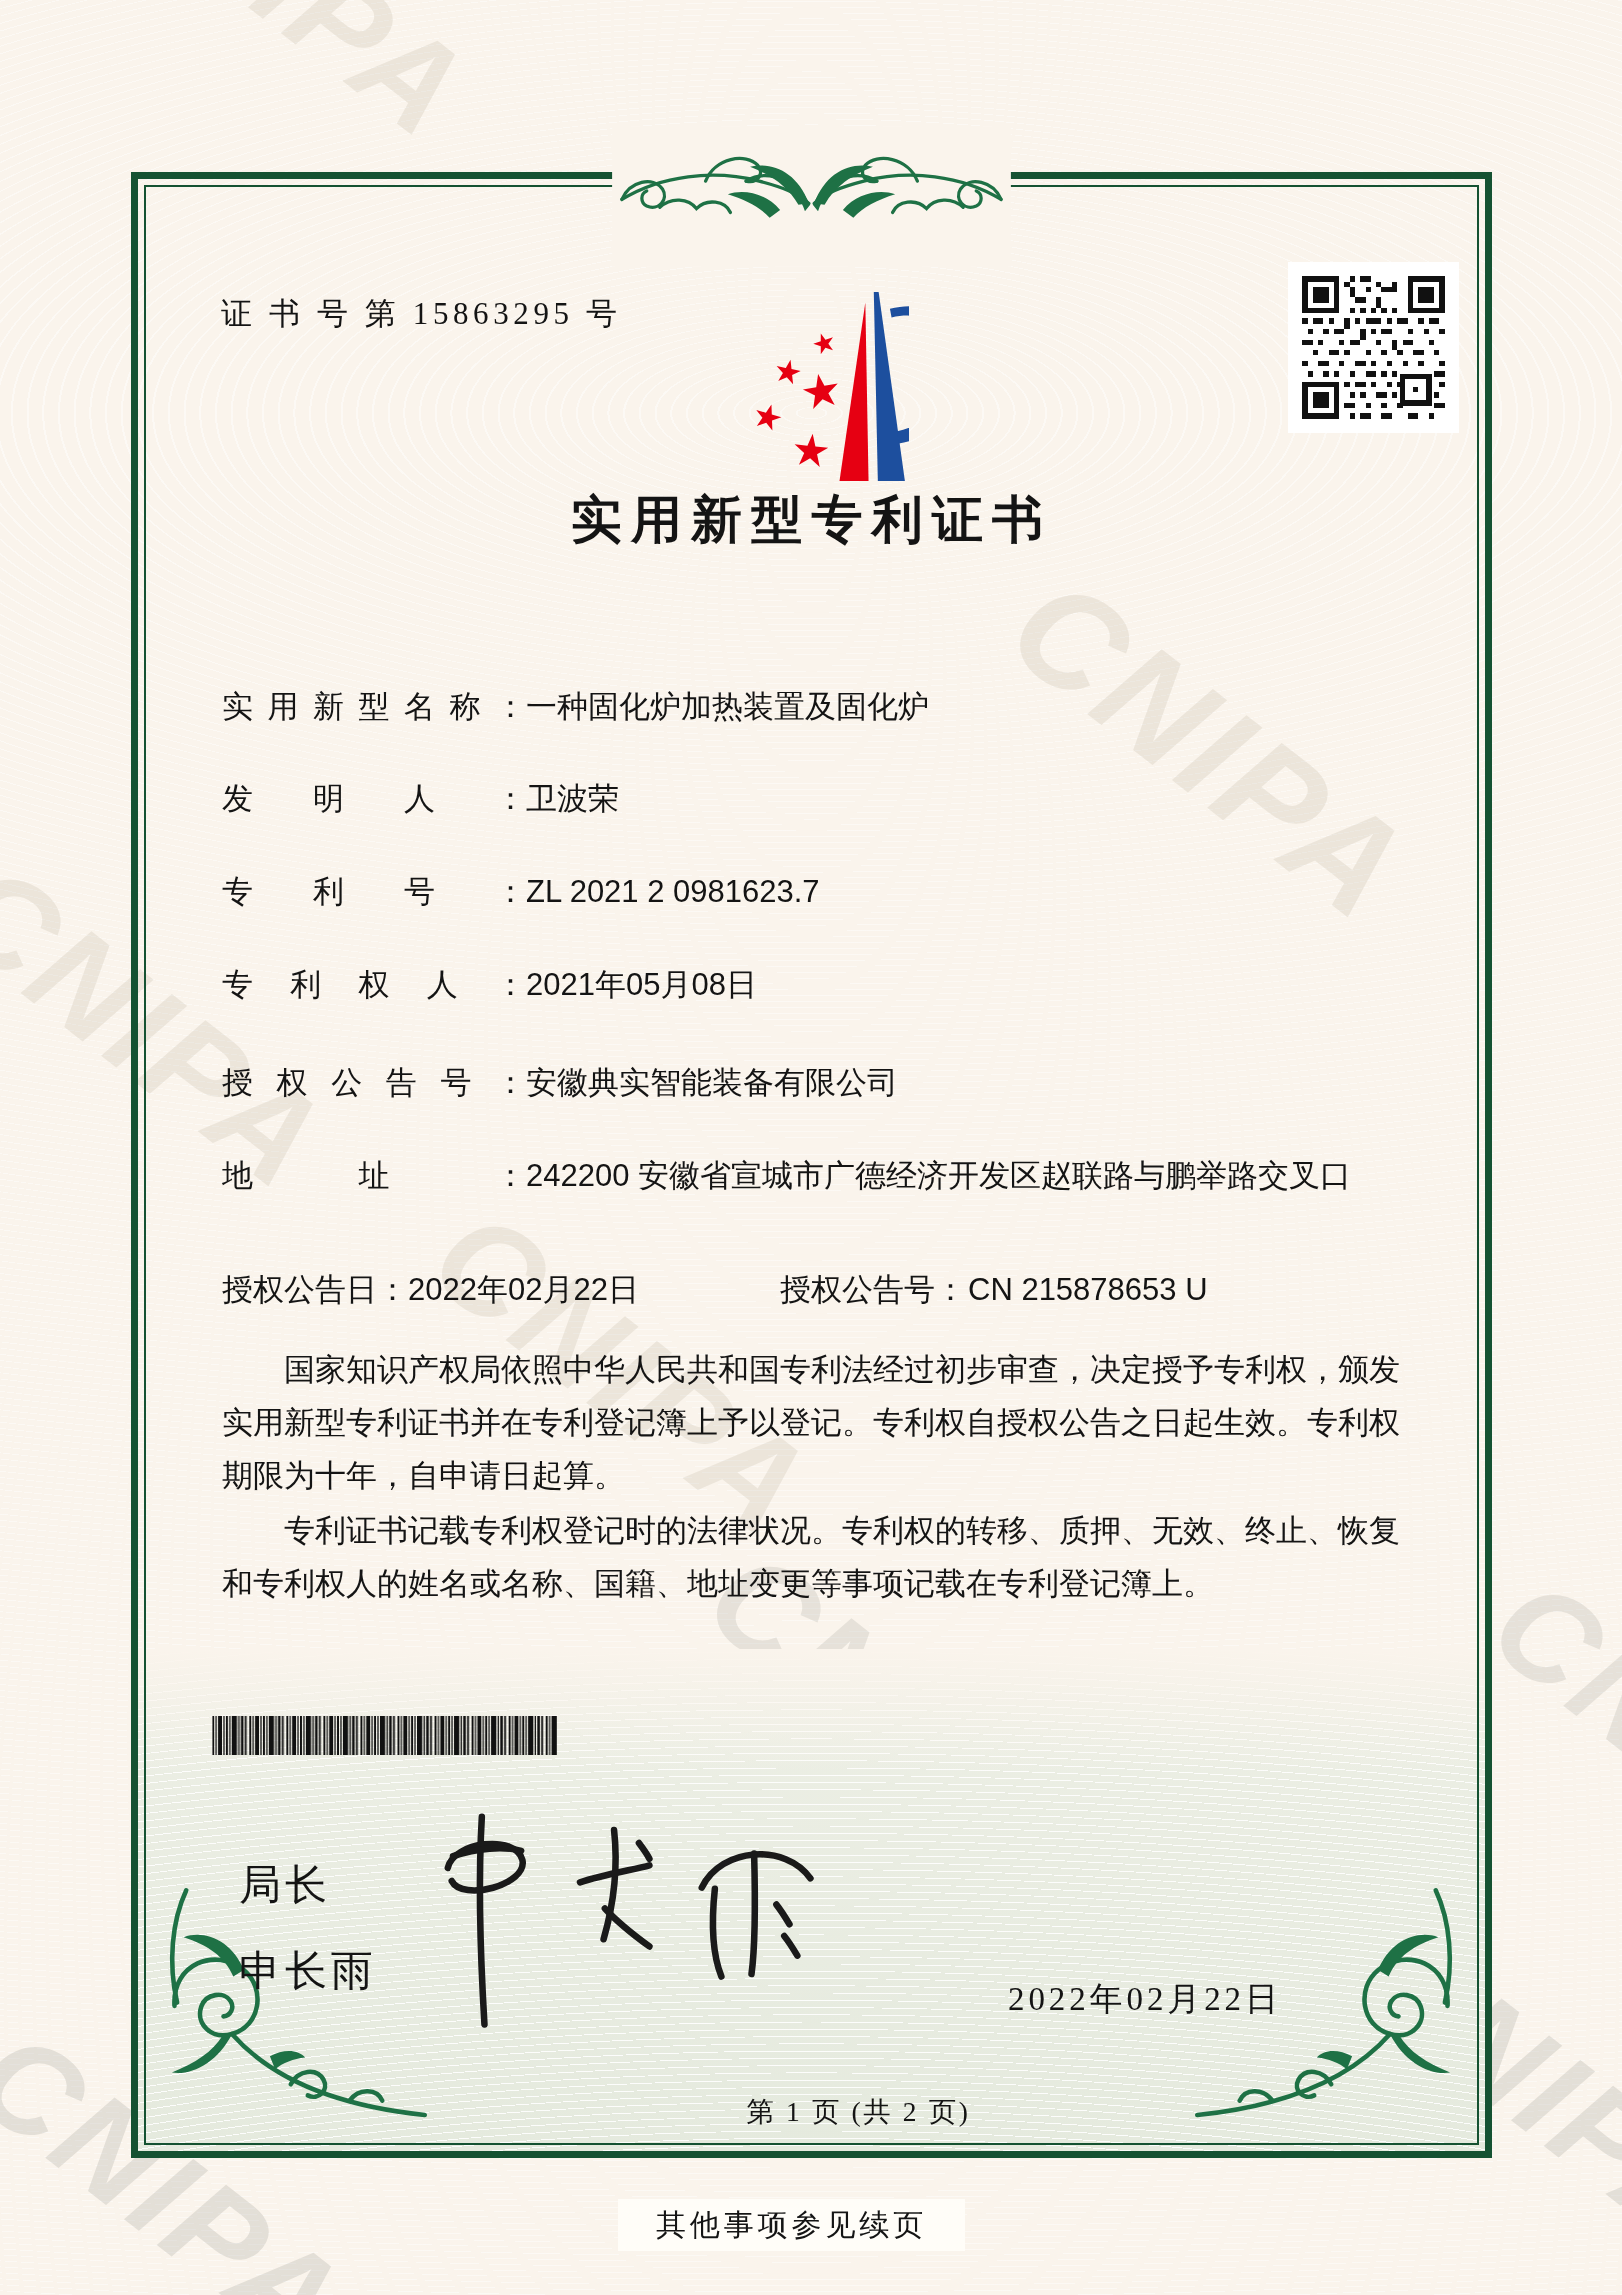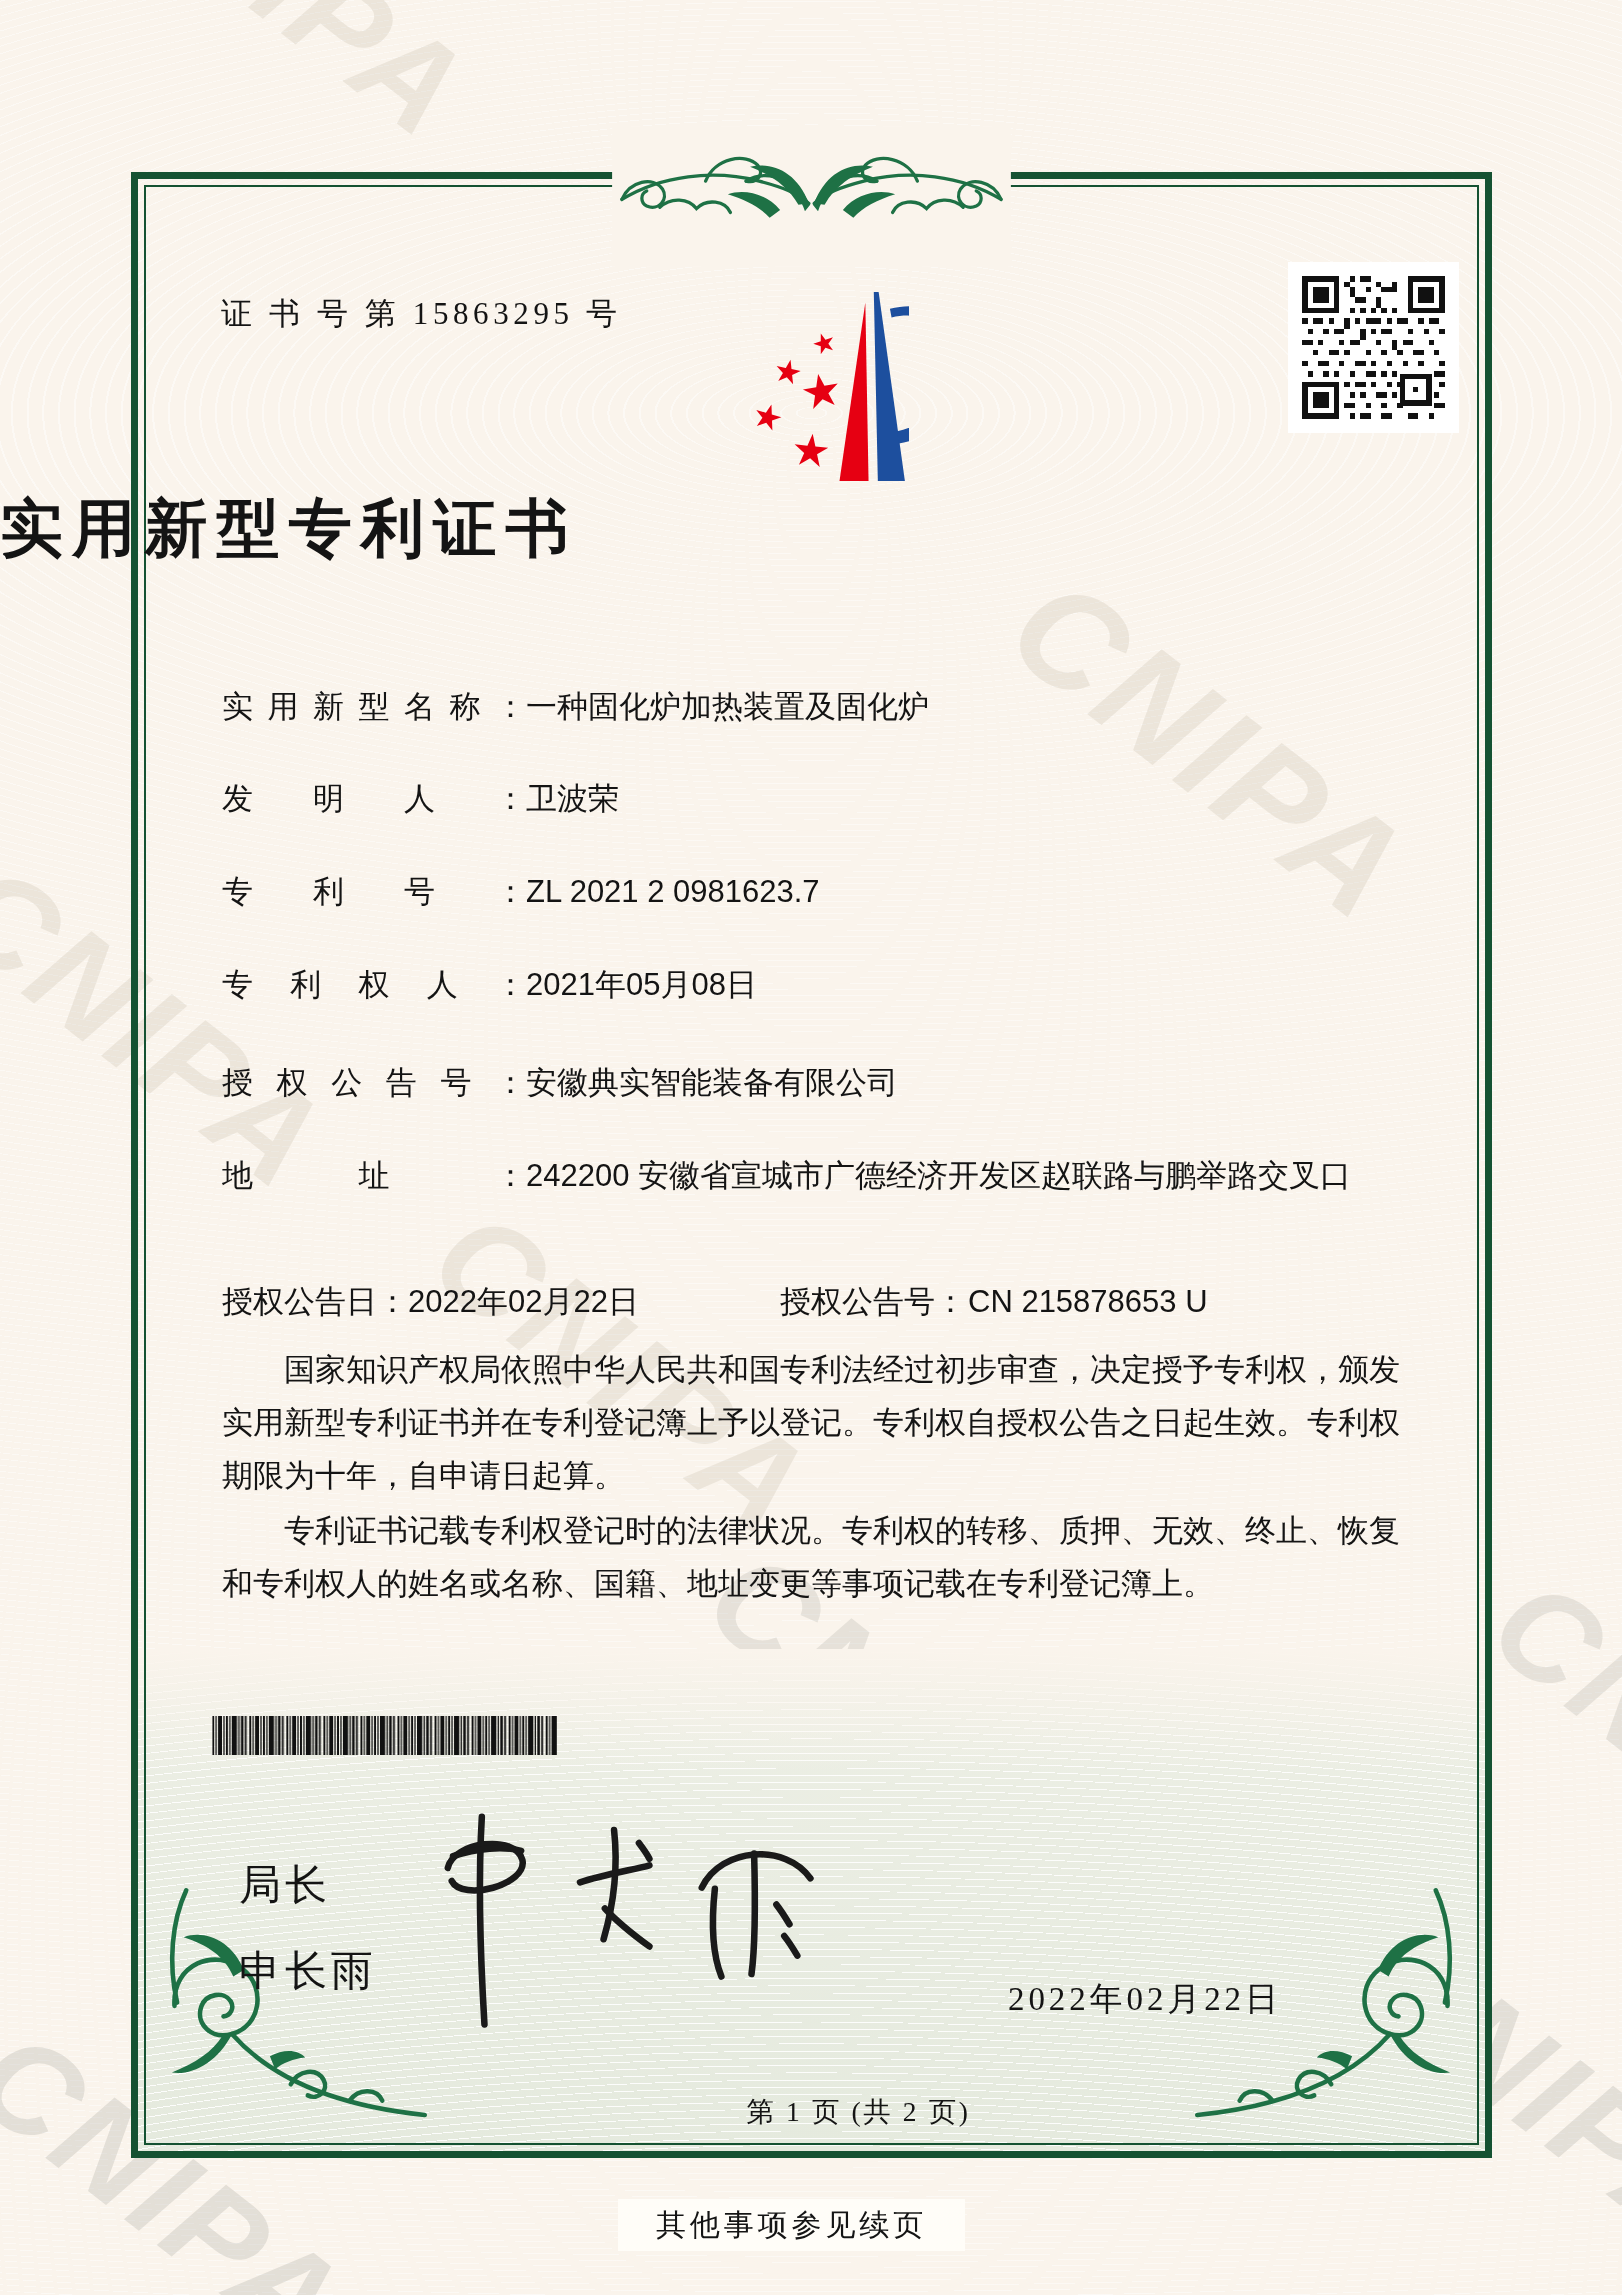--- a/index.html
+++ b/index.html
@@ -41,35 +41,35 @@
     background:linear-gradient(180deg,#faf4ec 0%, rgba(250,244,236,0) 100%);
   }
   
   .orn{position:absolute; z-index:3; pointer-events:none;}
   
   .certno{
     position:absolute; left:221px; top:293px; z-index:4;
     font-size:31px; letter-spacing:4.6px;
   }
   .title{
-    position:absolute; left:0; top:486px; width:100%; z-index:4;
-    font-size:63px; font-weight:700; letter-spacing:9.2px;
+    position:absolute; left:0; top:486px; width:100%; text-align:center; z-index:4;
+    font-size:51px; font-weight:700; letter-spacing:9.2px;
   }
   .frow{
     position:absolute; left:222px; width:1184px; z-index:4;
     font-family:"Liberation Sans","DejaVu Sans",sans-serif;
     font-size:31px; line-height:52px; white-space:nowrap;
   }
   .flabel{
     display:inline-block; width:304px; text-align:justify; text-align-last:justify;
     vertical-align:top;
   }
   .fvalue{display:inline-block; vertical-align:top; white-space:normal;}
   .fvalue.wrap{width:877px;}
-  .grant span{position:absolute; top:16px; white-space:nowrap;}
+  .grant span{position:absolute; top:4px; white-space:nowrap;}
   .para{
     position:absolute; left:222px; width:1178px; z-index:4;
     font-size:31px; line-height:53px; text-align:justify; text-indent:2em;
   }
   .director-label, .director-name{
     position:absolute; left:239px; z-index:4;
     font-family:"Liberation Sans","DejaVu Sans",sans-serif;
     font-size:42px; letter-spacing:3.9px;
   }
   .issue-date{

